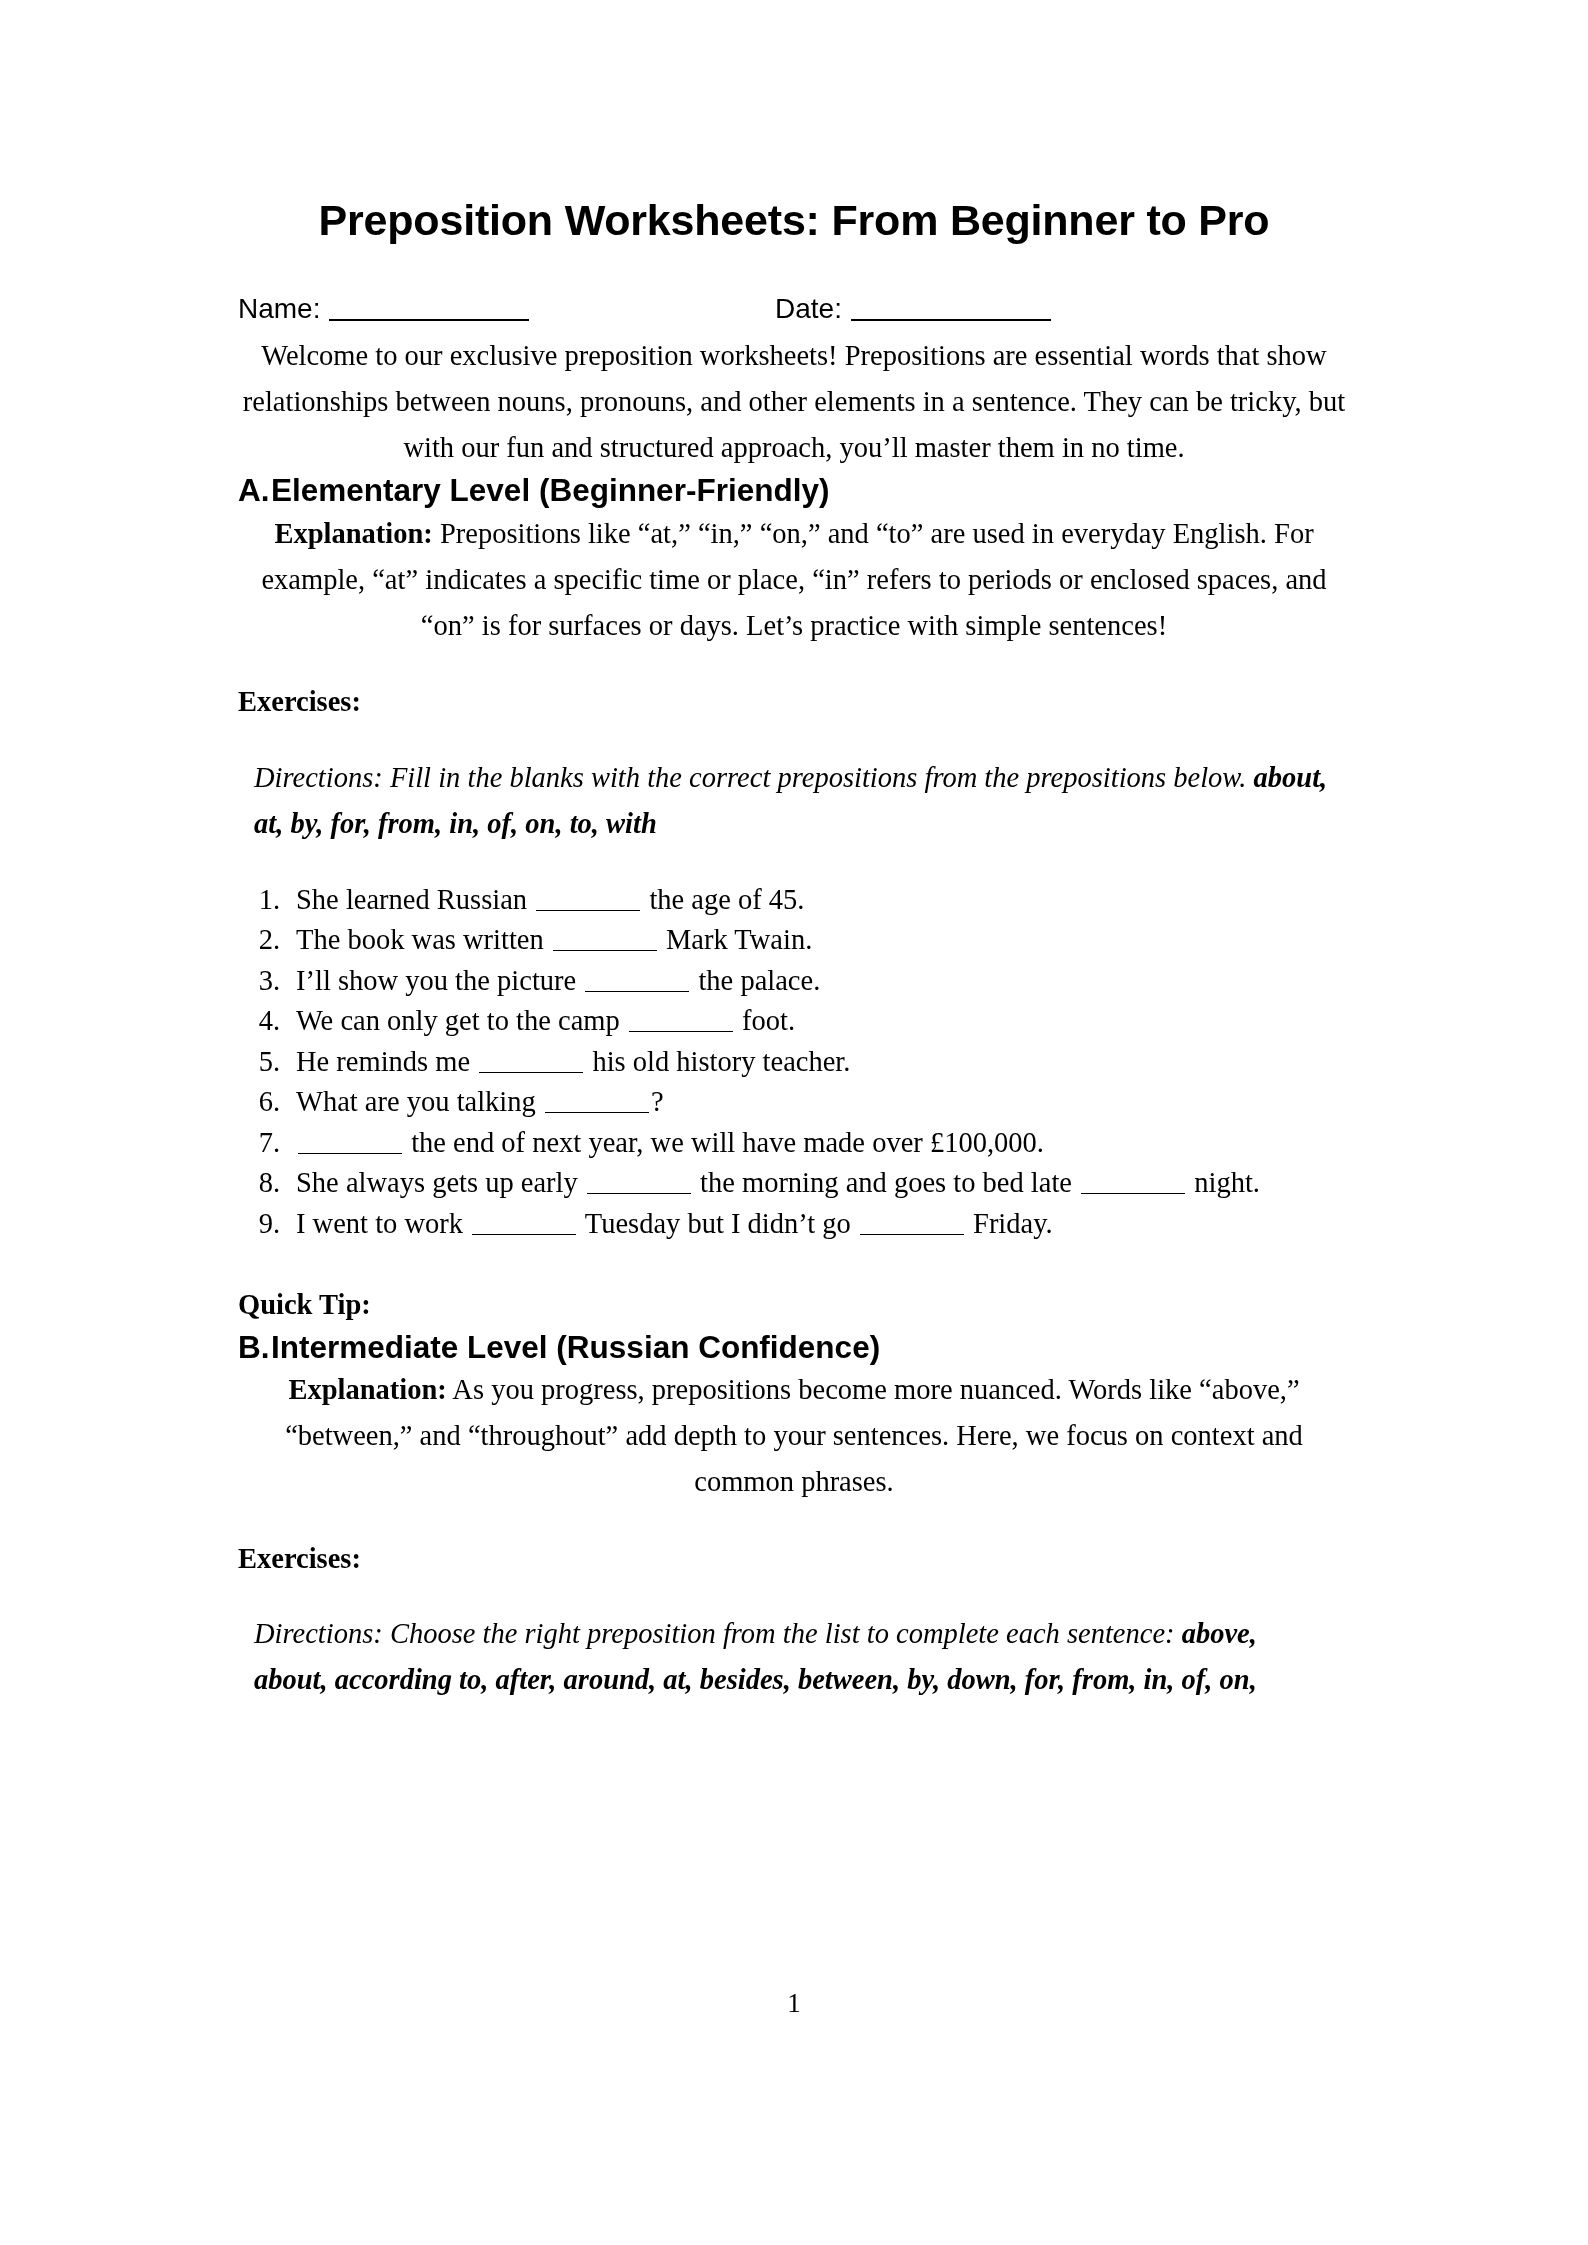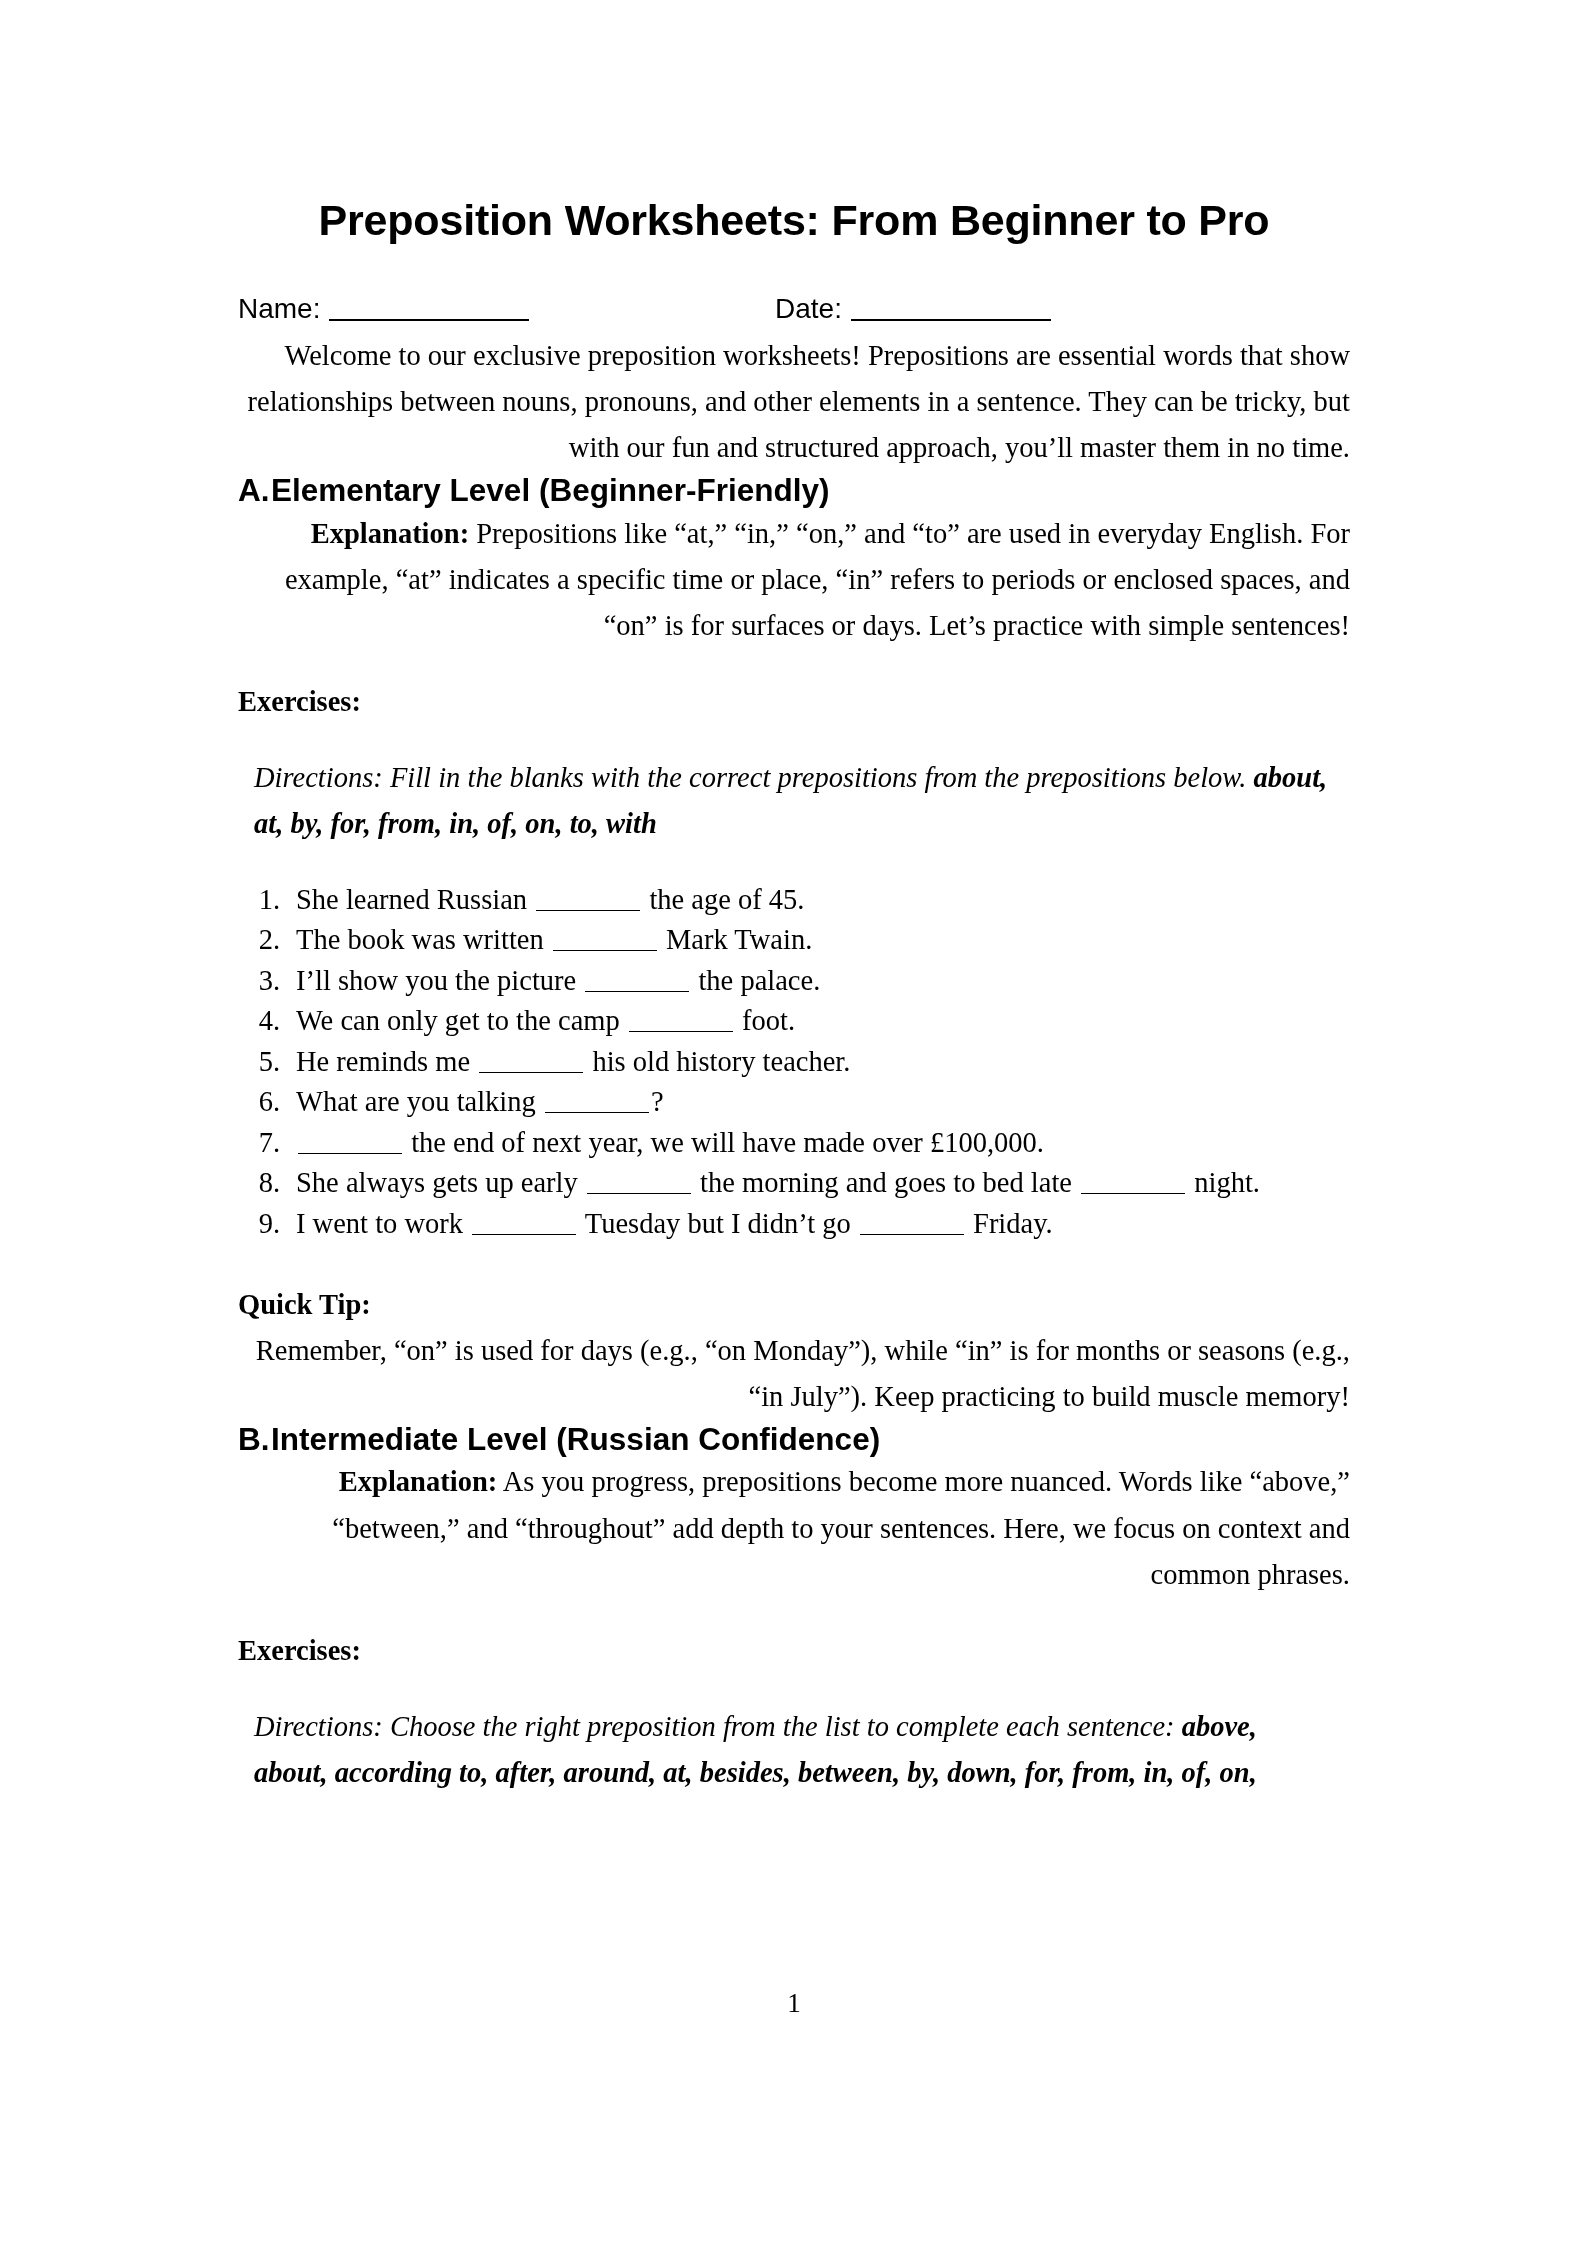--- a/index.html
+++ b/index.html
@@ -67,21 +67,21 @@
     margin-left: 9px;
     vertical-align: -3px;
     height: 22px;
   }
 
   
   p.body-text {
     font-size: 28.5px;
     line-height: 1.62;
     margin: 0;
-    text-align: right;
+    text-align: center;
   }
   .intro { margin-top: 30px; }
 
   
   h2.section-heading {
     font-family: "Liberation Sans", "DejaVu Sans", sans-serif;
     font-weight: bold;
     font-size: 31.5px;
     line-height: 1.25;
     margin: 0;
@@ -199,21 +199,20 @@
       <li><span class="num">3.</span><span>I’ll show you the picture </span><span class="blank"></span><span> the palace.</span></li>
       <li><span class="num">4.</span><span>We can only get to the camp </span><span class="blank"></span><span> foot.</span></li>
       <li><span class="num">5.</span><span>He reminds me </span><span class="blank"></span><span> his old history teacher.</span></li>
       <li><span class="num">6.</span><span>What are you talking </span><span class="blank"></span><span>?</span></li>
       <li><span class="num">7.</span><span></span><span class="blank"></span><span> the end of next year, we will have made over £100,000.</span></li>
       <li><span class="num">8.</span><span>She always gets up early </span><span class="blank"></span><span> the morning and goes to bed late </span><span class="blank"></span><span> night.</span></li>
       <li><span class="num">9.</span><span>I went to work </span><span class="blank"></span><span> Tuesday but I didn’t go </span><span class="blank"></span><span> Friday.</span></li>
     </ol>
 
     <p class="quick-tip-label">Quick Tip:</p>
-    <p class="body-text quick-tip-text">Remember, “on” is used for days (e.g., “on Monday”), while “in” is for months or seasons (e.g., “in July”). Keep practicing to build muscle memory!</p>
 
     <h2 class="section-heading sec-b-heading"><span class="sec-letter">B.</span><span>Intermediate Level (Russian Confidence)</span></h2>
 
     <p class="body-text explanation"><span class="lead">Explanation:</span><span> As you progress, prepositions become more nuanced. Words like “above,” “between,” and “throughout” add depth to your sentences. Here, we focus on context and common phrases.</span></p>
 
     <p class="exercises-label">Exercises:</p>
 
     <p class="directions"><span>Directions: Choose the right preposition from the list to complete each sentence: </span><span class="word-list">above, about, according to, after, around, at, besides, between, by, down, for, from, in, of, on,</span></p>
 
   </div>

